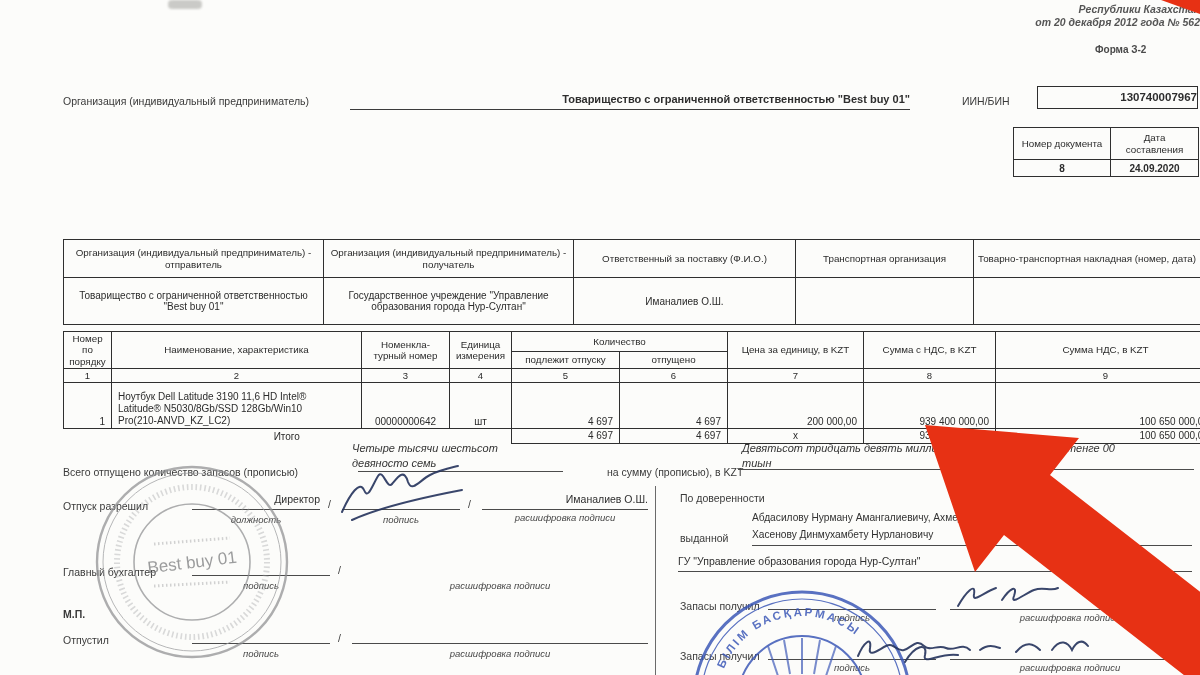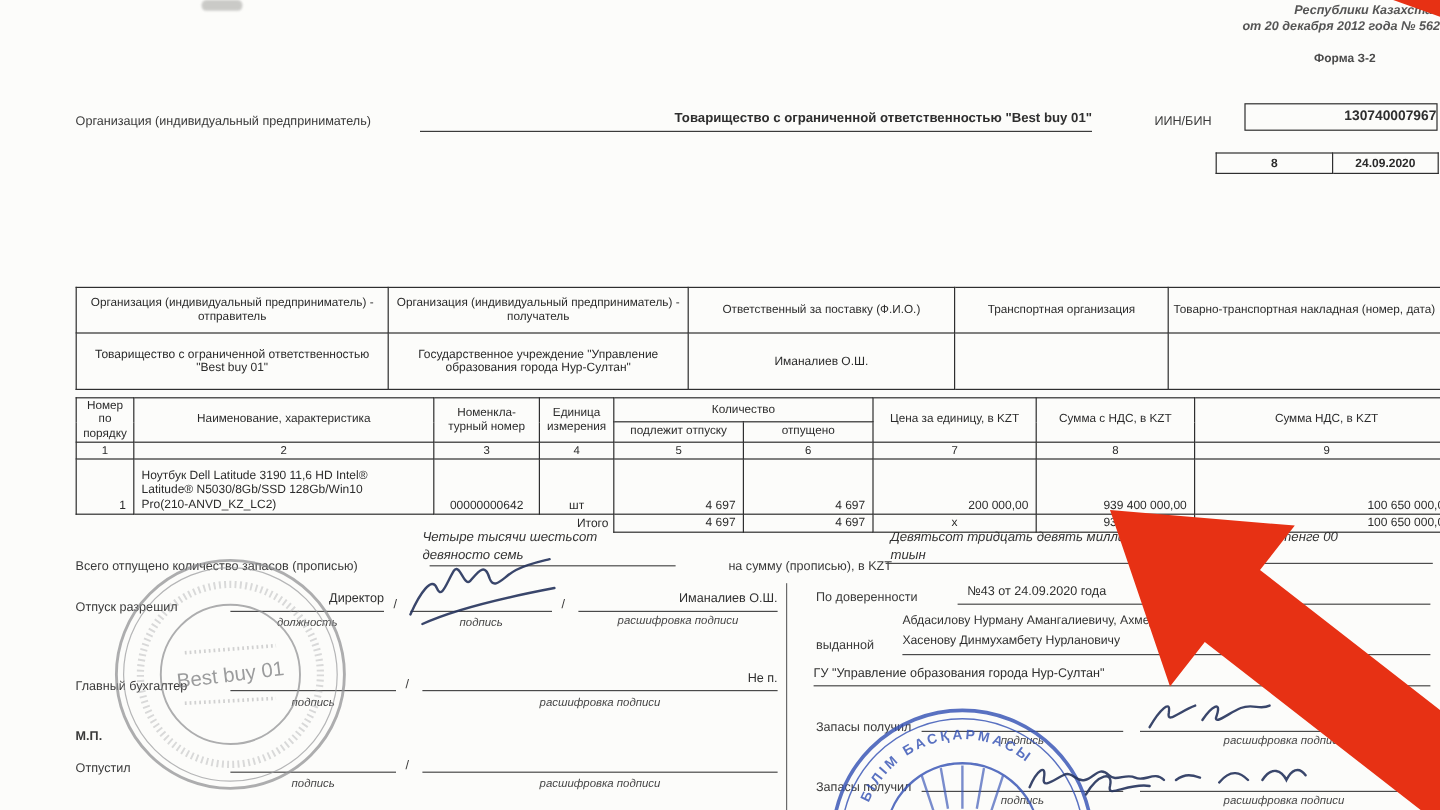--- a/index.html
+++ b/index.html
@@ -38,20 +38,24 @@
   <div class="abs b ctr" style="left:350px;top:88px;width:560px;height:22px;line-height:22px;font-size:11px;border-bottom:1.4px solid #3b3b3b;white-space:nowrap">Товарищество с ограниченной ответственностью "Best buy 01"</div>
   <div class="abs lbl" style="left:962px;top:95px">ИИН/БИН</div>
   <div class="abs b ctr" style="left:1037px;top:86px;width:161px;height:23px;line-height:21px;font-size:11.5px;border:1.8px solid #2e2e2e">130740007967</div>
 
   <table class="abs" style="left:1013px;top:127px;width:185px">
     <colgroup>
         <col style="width:97px">
         <col style="width:88px">
       </colgroup>
     <tbody>
+        <tr class="hdr" style="height:32px">
+      <td>Номер документа</td>
+      <td>Дата составления</td>
+    </tr>
     <tr style="height:17px">
       <td class="b">8</td>
       <td class="b">24.09.2020</td>
     </tr>
   </tbody>
     </table>
 
 
   <table class="abs" style="left:63px;top:239px;width:1137px">
     <colgroup>
@@ -126,21 +130,21 @@
       </td>
       <td style="vertical-align:bottom">00000000642</td>
       <td style="vertical-align:bottom">шт</td>
       <td class="num">4 697</td>
       <td class="num">4 697</td>
       <td class="num">200 000,00</td>
       <td class="num">939 400 000,00</td>
       <td class="num">100 650 000,00</td>
     </tr>
     <tr style="height:15px">
-      <td colspan="4" class="nob" style="text-align:right;padding-right:4px">Итого</td>
+      <td colspan="4" class="nob" style="padding-right:4px">Итого</td>
       <td class="num" style="vertical-align:middle">4 697</td>
       <td class="num" style="vertical-align:middle">4 697</td>
       <td>x</td>
       <td class="num" style="vertical-align:middle">939 400 000,00</td>
       <td class="num" style="vertical-align:middle">100 650 000,00</td>
     </tr>
   </tbody>
     </table>
 
   <div class="abs lbl" style="left:63px;top:466px">Всего отпущено количество запасов (прописью)</div>
@@ -160,36 +164,34 @@
   <div class="abs sigline" style="left:342px;top:488px;width:118px"></div>
   <div class="abs cap" style="left:342px;top:514px;width:118px">подпись</div>
   <div class="abs lbl" style="left:468px;top:498px">/</div>
   <div class="abs sigline ctr" style="left:482px;top:488px;width:166px">Иманалиев О.Ш.</div>
   <div class="abs cap" style="left:482px;top:512px;width:166px">расшифровка подписи</div>
 
   <div class="abs lbl" style="left:63px;top:566px">Главный бухгалтер</div>
   <div class="abs sigline" style="left:192px;top:554px;width:138px"></div>
   <div class="abs cap" style="left:192px;top:580px;width:138px">подпись</div>
   <div class="abs lbl" style="left:338px;top:564px">/</div>
-  <div class="abs sigline ctr" style="left:352px;top:554px;width:296px">Не п.</div>
   <div class="abs cap" style="left:352px;top:580px;width:296px">расшифровка подписи</div>
 
   <div class="abs lbl b" style="left:63px;top:608px">М.П.</div>
 
   <div class="abs lbl" style="left:63px;top:634px">Отпустил</div>
   <div class="abs sigline" style="left:192px;top:622px;width:138px"></div>
   <div class="abs cap" style="left:192px;top:648px;width:138px">подпись</div>
   <div class="abs lbl" style="left:338px;top:632px">/</div>
   <div class="abs sigline" style="left:352px;top:622px;width:296px"></div>
   <div class="abs cap" style="left:352px;top:648px;width:296px">расшифровка подписи</div>
 
   <div class="abs" style="left:655px;top:486px;height:189px;border-left:1px solid #6a6a6a"></div>
 
   <div class="abs lbl" style="left:680px;top:492px">По доверенности</div>
-  <div class="abs sigline" style="left:798px;top:482px;width:394px;padding-left:8px">№43 от 24.09.2020 года</div>
 
   <div class="abs" style="left:752px;top:512px;font-size:10.2px;white-space:nowrap;color:#333">Абдасилову Нурману Амангалиевичу, Ахмедина Куралай Алтынбековне,</div>
   <div class="abs lbl" style="left:680px;top:532px">выданной</div>
   <div class="abs sigline" style="left:752px;top:524px;width:440px;font-size:10.2px">Хасенову Динмухамбету Нурлановичу</div>
 
   <div class="abs sigline" style="left:678px;top:550px;width:514px;font-size:10.5px">ГУ "Управление образования города Нур-Султан"</div>
 
   <div class="abs lbl" style="left:680px;top:600px">Запасы получил</div>
   <div class="abs sigline" style="left:768px;top:588px;width:168px"></div>
   <div class="abs cap" style="left:768px;top:612px;width:168px">подпись</div>

